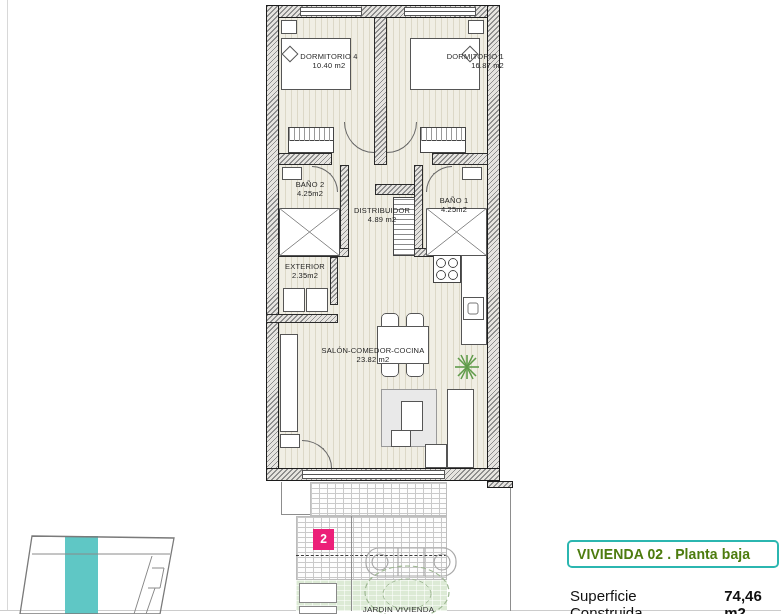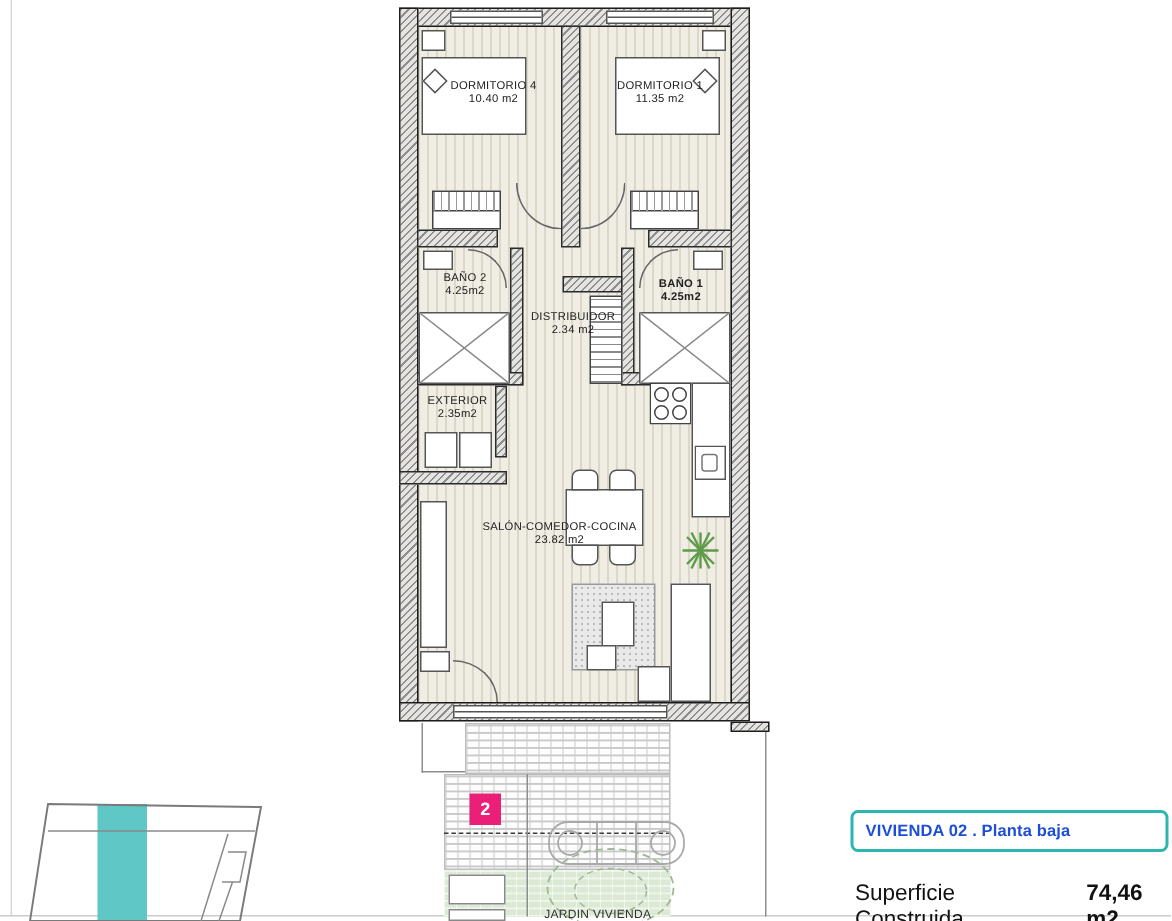--- a/index.html
+++ b/index.html
@@ -46,21 +46,21 @@
                              linear-gradient(#444,#444);
             background-size:100% 55%,100% 1px;background-position:top,center;background-repeat:no-repeat;}
   .hair-v{position:absolute;width:1px;background:#d8d8d8;}
   .hair-h{position:absolute;height:1px;background:#cccccc;}
   .thinline{position:absolute;background:#8d8d8d;}
   .dashline{position:absolute;border-top:1.5px dashed #3a3a3a;}
   .badge{position:absolute;width:21px;height:21px;background:#ec1f78;color:#fff;
          font-weight:bold;font-size:12px;text-align:center;line-height:21px;}
   .titlebox{position:absolute;background:#fff;border:2px solid #2bb6b0;border-radius:5px;
             box-sizing:border-box;display:flex;align-items:center;padding-left:8px;
-            font-size:11px;font-weight:bold;color:#1d4ed8;letter-spacing:.1px;}
+            font-size:14px;font-weight:bold;color:#4d7c0f;letter-spacing:.1px;}
   .surface{position:absolute;display:flex;align-items:baseline;font-size:15px;color:#111;}
   .surface .val{font-weight:bold;margin-left:28px;}
 </style>
 </head>
 <body>
 
 <div id="canvas">
 
   <div class="hair-v" style="left:7px;top:0;height:611px;"></div>
   <div class="hair-h" style="left:0;top:610px;width:781px;"></div>
@@ -159,35 +159,35 @@
     <div class="whitebox" style="left:447px;top:389px;width:27px;height:79px;"></div>
     <div class="whitebox" style="left:425px;top:444px;width:22px;height:24px;"></div>
     <div class="whitebox" style="left:280px;top:334px;width:18px;height:98px;"></div>
     <div class="whitebox" style="left:280px;top:434px;width:20px;height:14px;"></div>
     <div class="arc q-tr" style="left:302px;top:440px;width:30px;height:28px;"></div>
 
     <div class="label" style="left:293px;top:52px;width:72px;">
       <span>DORMITORIO 4</span>
       <span class="area">10.40 m2</span>
     </div>
-    <div class="label" style="left:404px;top:52px;width:72px;">
+    <div class="label" style="left:432px;top:52px;width:72px;text-align:right;">
       <span>DORMITORIO 1</span>
-      <span class="area">11.35 m2</span>
+      <span class="area">16.87 m2</span>
     </div>
     <div class="label" style="left:282px;top:180px;width:56px;">
       <span>BAÑO 2</span>
       <span class="area">4.25m2</span>
     </div>
-    <div class="label" style="left:426px;top:184px;width:56px;font-weight:bold;">
+    <div class="label" style="left:426px;top:196px;width:56px;">
       <span>BAÑO 1</span>
       <span class="area">4.25m2</span>
     </div>
     <div class="label" style="left:347px;top:206px;width:70px;">
       <span>DISTRIBUIDOR</span>
-      <span class="area">2.34 m2</span>
+      <span class="area">4.89 m2</span>
     </div>
     <div class="label" style="left:274px;top:262px;width:62px;">
       <span>EXTERIOR</span>
       <span class="area">2.35m2</span>
     </div>
     <div class="label" style="left:316px;top:346px;width:114px;">
       <span>SALÓN-COMEDOR-COCINA</span>
       <span class="area">23.82 m2</span>
     </div>
   </div>

